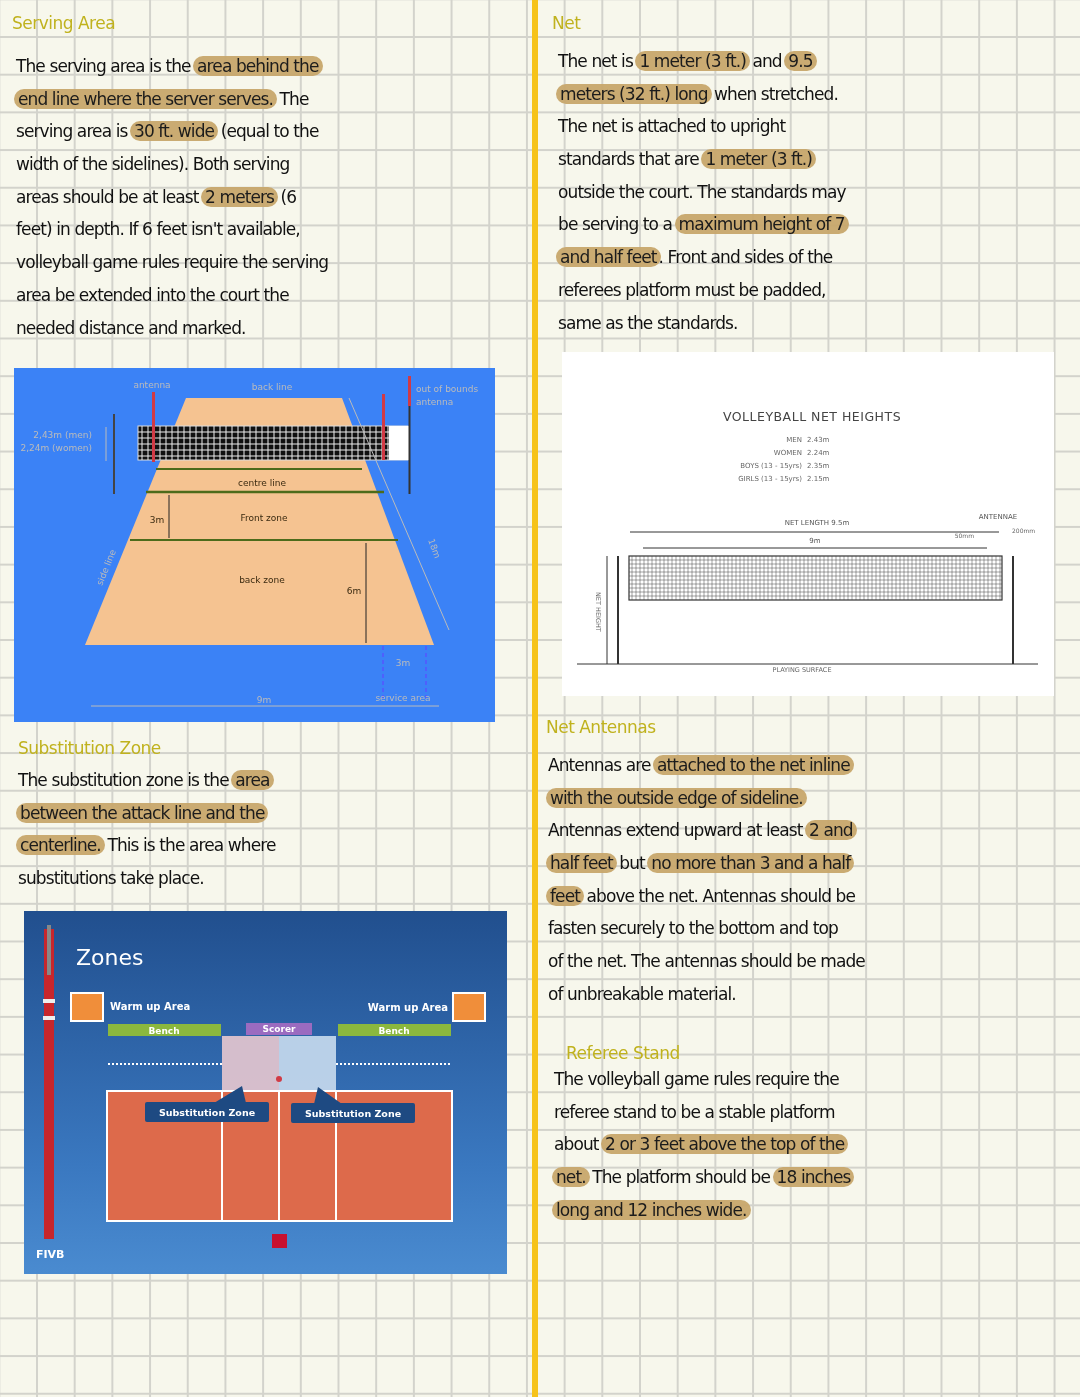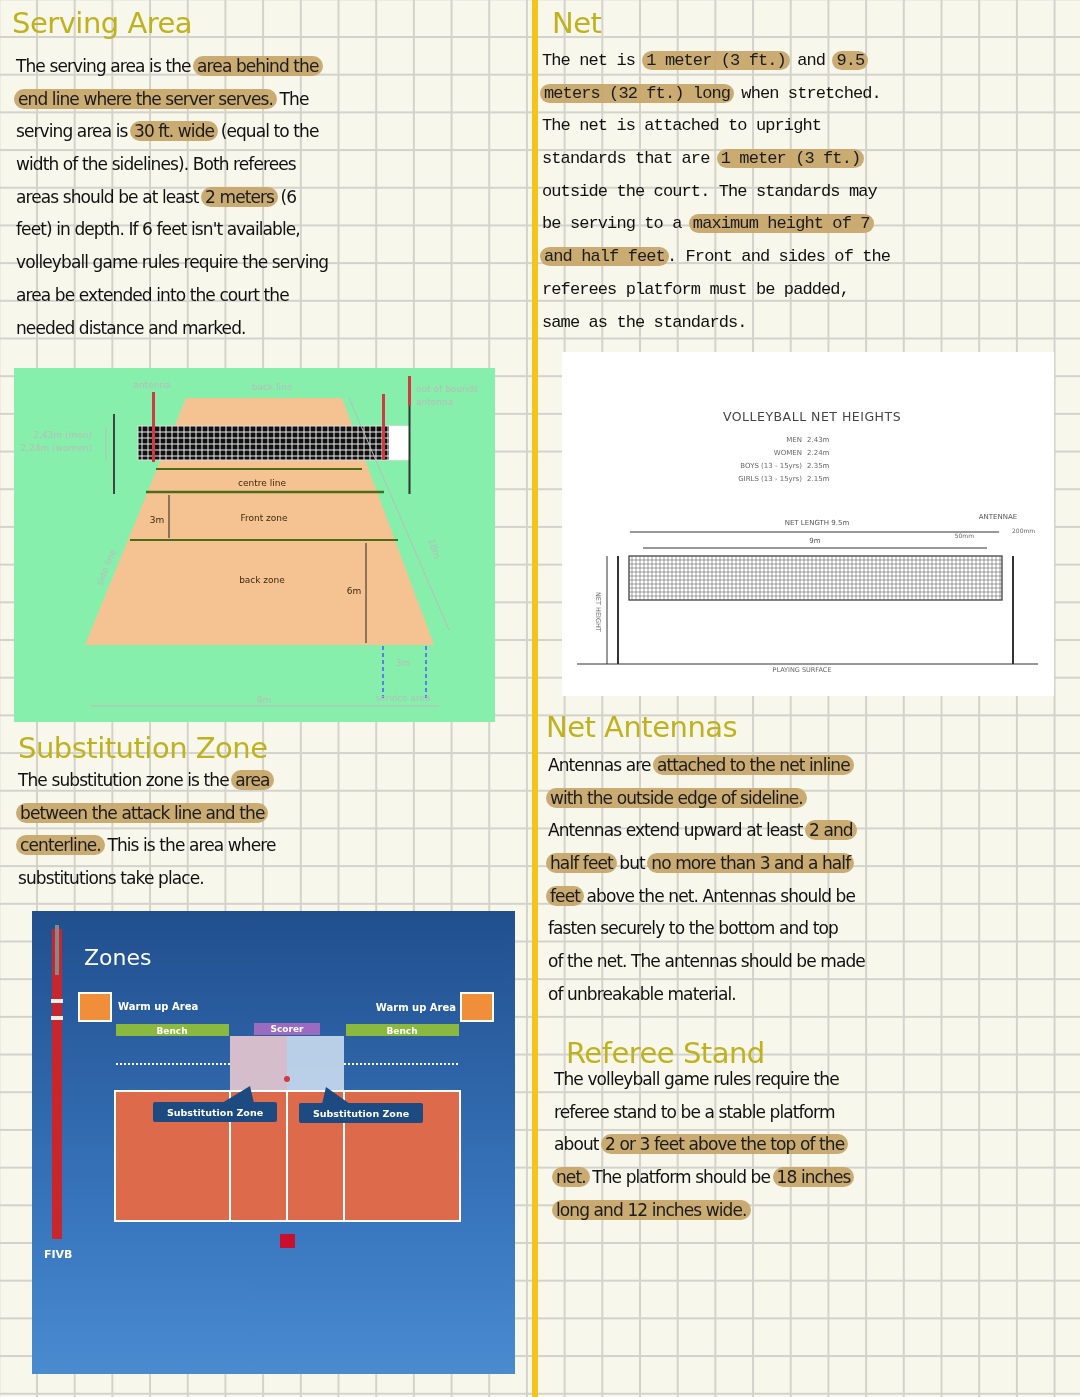--- a/index.html
+++ b/index.html
@@ -8,46 +8,46 @@
     background-color: #f7f7ec;
     background-image:
       linear-gradient(to right, #d3d3cc 1.5px, transparent 1.5px),
       linear-gradient(to bottom, #d3d3cc 1.5px, transparent 1.5px);
     background-size: 37.7px 37.7px;
     background-position: 36px 36px;
     font-family: "DejaVu Sans", sans-serif;
     color: #111;
   }
   .divider { position: absolute; left: 532px; top: 0; width: 6px; height: 1397px; background: #f6c31b; }
-  .heading { position: absolute; color: #c0b21e; font-size: 29px; line-height: 30px; letter-spacing: -0.5px; font-weight: normal; white-space: nowrap; }
+  .heading { position: absolute; color: #c0b21e; font-size: 17px; line-height: 30px; letter-spacing: -0.5px; font-weight: normal; white-space: nowrap; }
   .para { position: absolute; font-size: 17px; line-height: 32.7px; letter-spacing: -0.9px; white-space: nowrap; }
   .para .line { display: block; height: 32.7px; }
   .hl { background: #c8a76c; border-radius: 16px; padding: 0 4px; margin: 0 -2px; opacity: 0.95; }
   .img-box { position: absolute; }
   svg text { font-family: "DejaVu Sans", sans-serif; }
 </style>
 </head>
 <body>
 
 <div class="divider"></div>
 
 <h2 class="heading" style="left:12px;top:8px;margin:0;">Serving Area</h2>
 <div class="para" style="left:16px;top:50px;">
     <span class="line"><span>The serving area is the </span><span class="hl">area behind the</span></span>
     <span class="line"><span class="hl">end line where the server serves.</span><span> The</span></span>
     <span class="line"><span>serving area is </span><span class="hl">30 ft. wide</span><span> (equal to the</span></span>
-    <span class="line"><span>width of the sidelines). Both referees</span></span>
+    <span class="line"><span>width of the sidelines). Both serving</span></span>
     <span class="line"><span>areas should be at least </span><span class="hl">2 meters</span><span> (6</span></span>
     <span class="line"><span>feet) in depth. If 6 feet isn't available,</span></span>
     <span class="line"><span>volleyball game rules require the serving</span></span>
     <span class="line"><span>area be extended into the court the</span></span>
     <span class="line"><span>needed distance and marked.</span></span>
   </div>
 
-<div class="img-box" style="left:14px;top:368px;width:481px;height:354px;background:#86efac;">
+<div class="img-box" style="left:14px;top:368px;width:481px;height:354px;background:#3b82f6;">
   <svg width="481" height="354" viewBox="0 0 481 354">
 
     <polygon points="172,30 328,30 420,277 71,277" fill="#f5c391"></polygon>
 
     <rect x="124" y="58" width="270" height="34" fill="#111" stroke="#ddd" stroke-width="1"></rect>
     <g stroke="#eee" stroke-width="1">
       <line x1="124" y1="64" x2="394" y2="64"></line>
         <line x1="124" y1="70" x2="394" y2="70"></line>
       <line x1="124" y1="76" x2="394" y2="76"></line>
         <line x1="124" y1="82" x2="394" y2="82"></line>
@@ -140,21 +140,21 @@
 </div>
 
 <h2 class="heading" style="left:18px;top:733px;margin:0;">Substitution Zone</h2>
 <div class="para" style="left:18px;top:764px;">
     <span class="line"><span>The substitution zone is the </span><span class="hl">area</span></span>
     <span class="line"><span class="hl">between the attack line and the</span></span>
     <span class="line"><span class="hl">centerline.</span><span> This is the area where</span></span>
     <span class="line"><span>substitutions take place.</span></span>
   </div>
 
-<div class="img-box" style="left:24px;top:911px;width:483px;height:463px;background:linear-gradient(180deg,#214f8e 0%,#3a78c0 70%,#4a8bd0 100%);margin-left:8px;">
+<div class="img-box" style="left:24px;top:911px;width:483px;height:363px;background:linear-gradient(180deg,#214f8e 0%,#3a78c0 70%,#4a8bd0 100%);">
   <svg width="483" height="363" viewBox="0 0 483 363">
 
     <rect x="20" y="18" width="10" height="310" fill="#c7262c"></rect>
     <rect x="23" y="14" width="4" height="50" fill="#888"></rect>
     <rect x="19" y="88" width="12" height="4" fill="#eee"></rect>
     <rect x="19" y="105" width="12" height="4" fill="#eee"></rect>
     <text x="52" y="54" font-size="22" fill="#fff">Zones</text>
 
     <rect x="47" y="82" width="32" height="28" fill="#f08e3a" stroke="#fff" stroke-width="2"></rect>
     <rect x="429" y="82" width="32" height="28" fill="#f08e3a" stroke="#fff" stroke-width="2"></rect>
@@ -184,21 +184,21 @@
     <rect x="121" y="191" width="124" height="20" rx="2" fill="#1e4a82"></rect>
     <rect x="267" y="192" width="124" height="20" rx="2" fill="#1e4a82"></rect>
     <text x="183" y="205" font-size="9.5" font-weight="bold" fill="#fff" text-anchor="middle">Substitution Zone</text>
     <text x="329" y="206" font-size="9.5" font-weight="bold" fill="#fff" text-anchor="middle">Substitution Zone</text>
     <rect x="248" y="323" width="15" height="14" fill="#c8102e"></rect>
     <text x="12" y="347" font-size="11" font-weight="bold" fill="#fff">FIVB</text>
   </svg>
 </div>
 
 <h2 class="heading" style="left:552px;top:8px;margin:0;">Net</h2>
-<div class="para" style="left:542px;top:45px;font-family:Liberation Mono, monospace;">
+<div class="para" style="left:558px;top:45px;">
     <span class="line"><span>The net is </span><span class="hl">1 meter (3 ft.)</span><span> and </span><span class="hl">9.5</span></span>
     <span class="line"><span class="hl">meters (32 ft.) long</span><span> when stretched.</span></span>
     <span class="line"><span>The net is attached to upright</span></span>
     <span class="line"><span>standards that are </span><span class="hl">1 meter (3 ft.)</span></span>
     <span class="line"><span>outside the court. The standards may</span></span>
     <span class="line"><span>be serving to a </span><span class="hl">maximum height of 7</span></span>
     <span class="line"><span class="hl">and half feet</span><span>. Front and sides of the</span></span>
     <span class="line"><span>referees platform must be padded,</span></span>
     <span class="line"><span>same as the standards.</span></span>
   </div>

